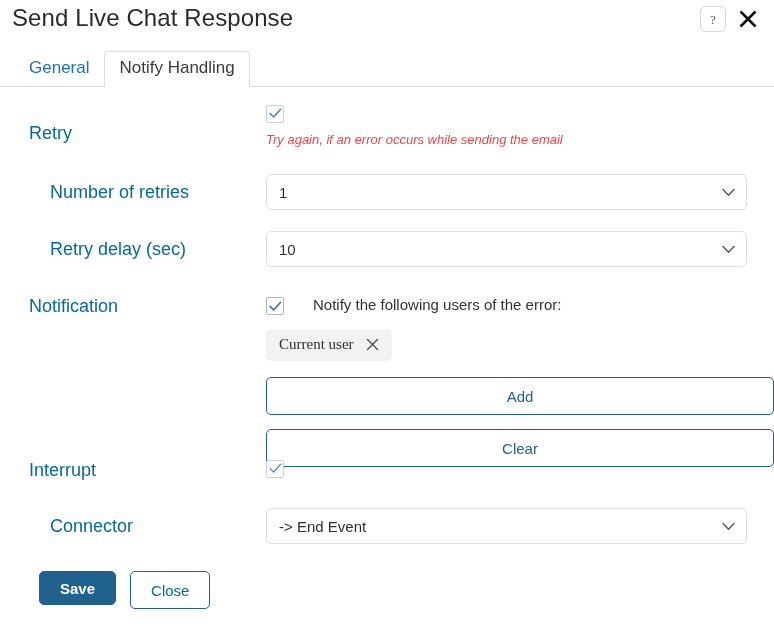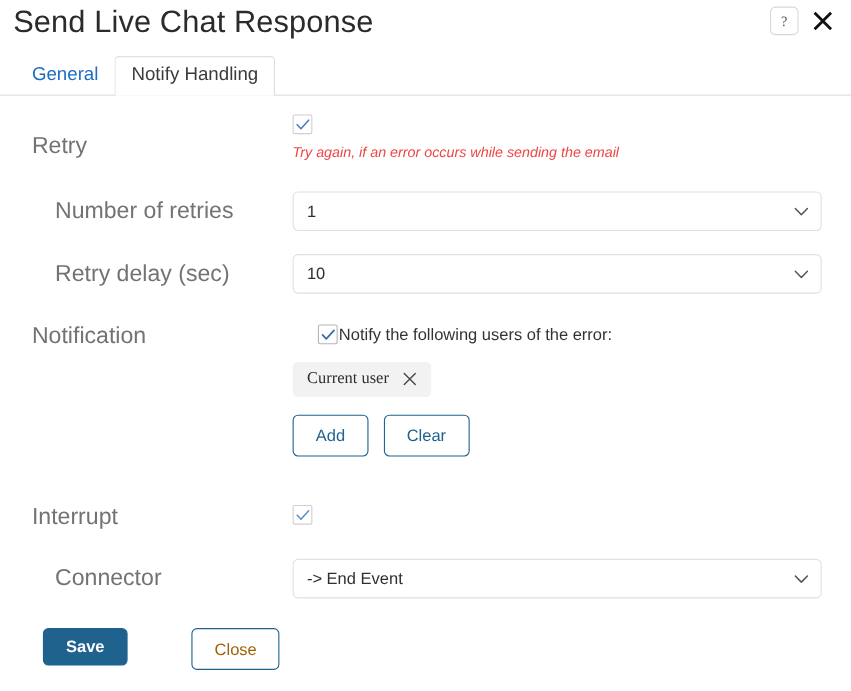--- a/index.html
+++ b/index.html
@@ -18,21 +18,21 @@
 
   
   .dialog-header {
     position: relative;
     height: 46px;
   }
   .dialog-title {
     position: absolute;
     left: 12px;
     top: 4px;
-    font-size: 28px;
+    font-size: 24px;
     font-weight: 400;
     color: #2b2b2b;
     letter-spacing: 0.1px;
     white-space: nowrap;
   }
   .header-actions {
     position: absolute;
     right: 12px;
     top: 5px;
     display: flex;
@@ -110,22 +110,22 @@
   }
   .row {
     display: flex;
     align-items: flex-start;
     min-height: 30px;
   }
   .row-label {
     width: 266px;
     flex: 0 0 266px;
     box-sizing: border-box;
-    font-size: 21px;
-    color: #737373;
+    font-size: 18px;
+    color: #0369a1;
     line-height: 20px;
   }
   .row-label.top-level { padding-left: 29px; }
   .row-label.indented  { padding-left: 50px; }
   .row-field {
     flex: 1 1 auto;
     min-width: 0;
   }
 
   
@@ -141,23 +141,22 @@
     box-sizing: border-box;
     cursor: pointer;
     vertical-align: middle;
     flex: 0 0 18px;
   }
   .cbx svg { display: block; }
   .cbx.enabled { border-color: #b5b5b5; }
 
   .check-line {
     display: flex;
-    align-items: flex-start;
-    gap: 1px;
-    margin-left: 23px;
+    align-items: flex-end;
+    gap: 29px;
   }
   .check-caption {
     font-size: 15px;
     color: #333333;
     line-height: 20px;
   }
 
   .hint {
     font-size: 13px;
     font-style: italic;
@@ -251,25 +250,24 @@
     border: 1px solid #1f628e;
     color: #ffffff;
     font-weight: bold;
     padding: 10px 20px;
     height: 34px;
     min-width: 74px;
   }
   .btn-secondary {
     background: #ffffff;
     border: 1px solid #1f628e;
-    color: #a16207;
+    color: #0369a1;
     padding: 10px 20px;
     height: 38px;
     min-width: 74px;
-    margin-left: 44px;
   }
 
   
   .sect { position: absolute; left: 0; right: 0; }
 </style>
 </head>
 <body>
 
 <div class="dialog-header">
   <div class="dialog-title">Send Live Chat Response</div>
@@ -364,21 +362,21 @@
           <span class="chip">
             <span>Current user</span>
             <span class="chip-remove">
               <svg width="13" height="13" viewBox="0 0 13 13">
                 <path d="M1.5 1.5 L11.5 11.5 M11.5 1.5 L1.5 11.5" stroke="#4a4a4a" stroke-width="1.3" stroke-linecap="round"></path>
               </svg>
             </span>
           </span>
         </div>
 
-        <div class="btn-row" style="margin-top:16px;">
+        <div class="btn-row" style="margin-top:16px;flex-direction:column;">
           <button class="btn btn-outline">Add</button>
           <button class="btn btn-outline">Clear</button>
         </div>
       </div>
     </div>
   </div>
 
   <div class="sect" style="top:459px;">
     <div class="row">
       <div class="row-label top-level" style="padding-top:1px;">Interrupt</div>

